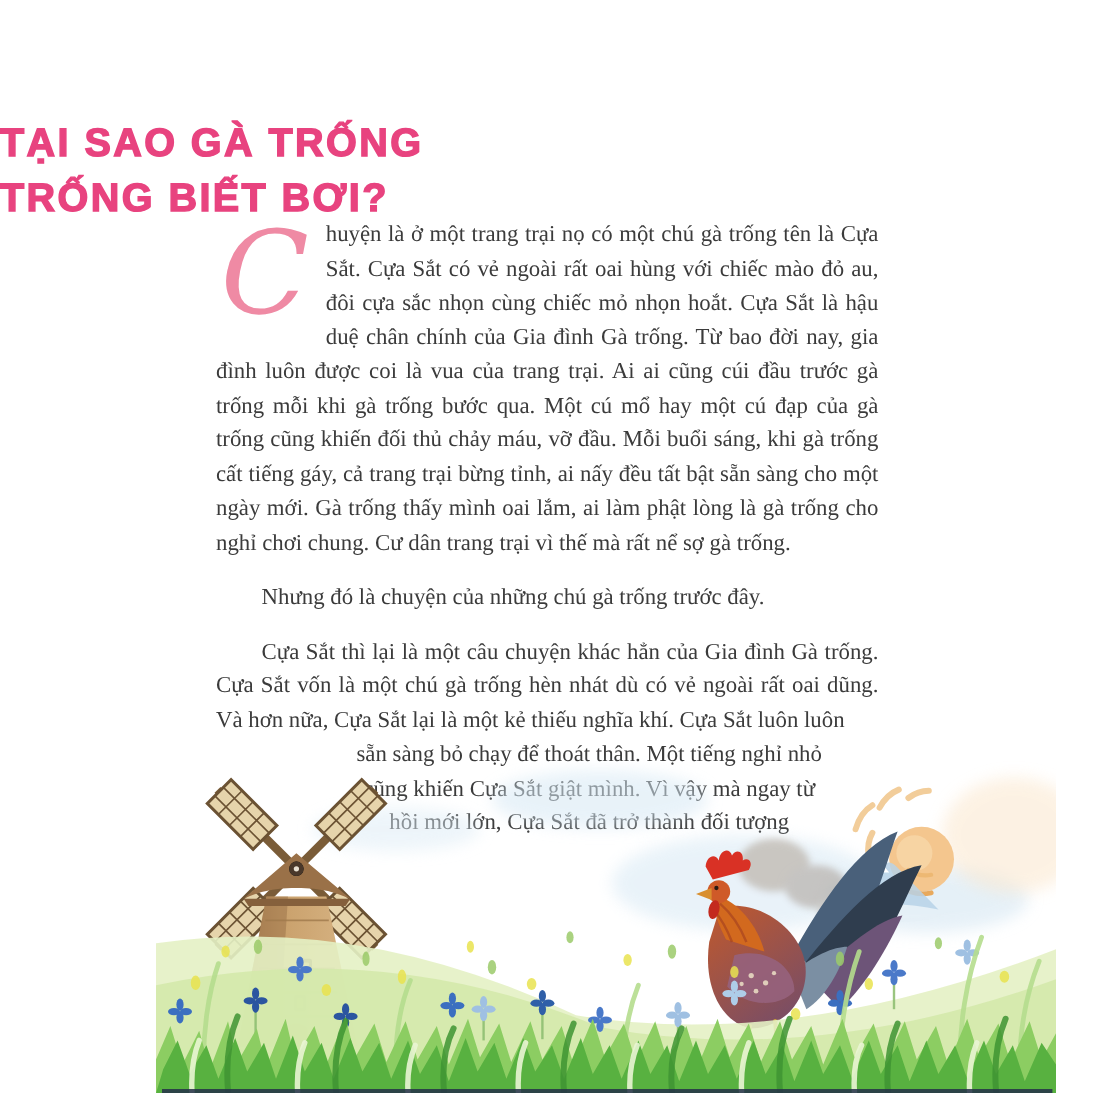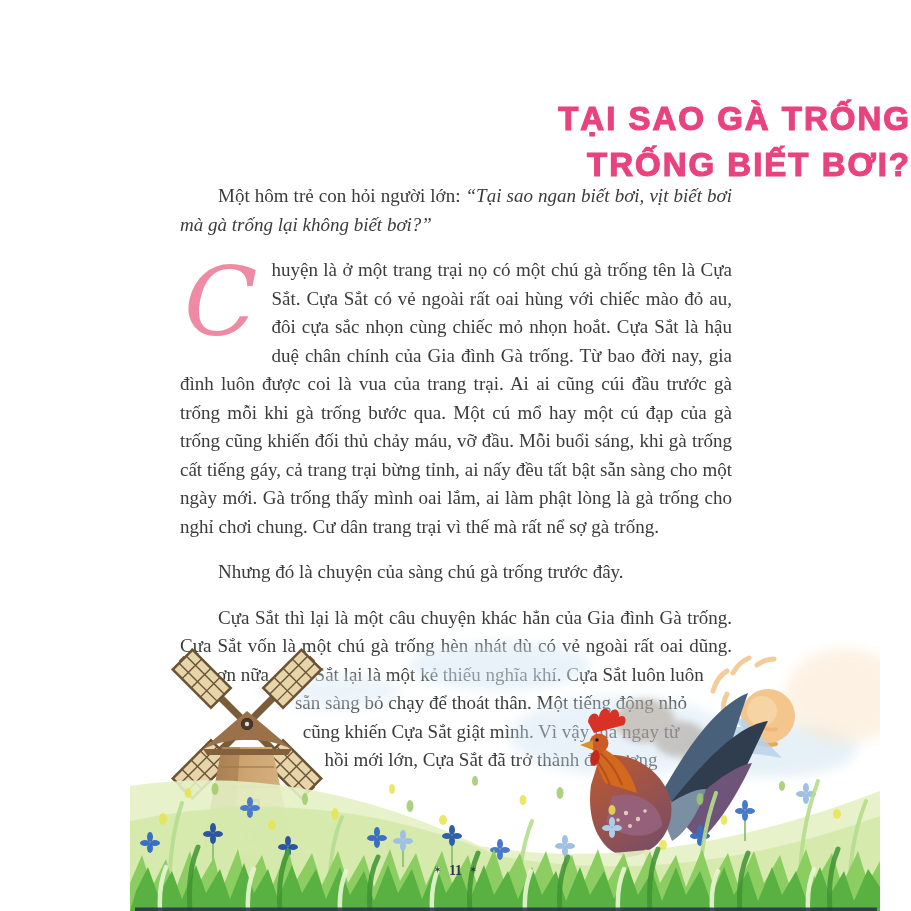--- a/index.html
+++ b/index.html
@@ -1,18 +1,18 @@
 <!DOCTYPE html>
 <html><head>
 <meta charset="utf-8">
 <style>
   html,body{margin:0;padding:0;background:#ffffff;}
   .page{position:relative;width:911px;height:911px;background:#ffffff;overflow:hidden;
         font-family:"Liberation Serif",serif;}
-  .title{position:absolute;top:74px;left:0;width:100%;text-align:right;
+  .title{position:absolute;top:74px;left:0;width:100%;text-align:left;
          font-family:"Liberation Sans",sans-serif;font-weight:800;
          font-size:33px;line-height:46px;letter-spacing:2px;color:#e8437f;
          -webkit-text-stroke:1.2px #e8437f;}
   .text-col{position:absolute;left:180px;top:182px;width:552px;
             font-size:19px;line-height:28.5px;color:#3b3b3b;text-align:justify;}
   .para{margin:0 0 17px 0;}
   .indent{text-indent:38px;}
   .quote{font-style:italic;}
   .dropcap{float:left;font-family:"DejaVu Serif",serif;font-style:italic;
            font-size:96px;line-height:80px;color:#ef8aa4;
@@ -30,30 +30,29 @@
 
 <div class="page">
 
   <h1 class="title">
     <span>TẠI SAO GÀ TRỐNG</span><br>
     <span>TRỐNG BIẾT BƠI?</span>
   </h1>
 
   <div class="text-col">
 
-    <p class="para indent"><span>Một hôm trẻ con hỏi người lớn: </span><span class="quote">“Tại sao ngan biết bơi, vịt biết bơi mà gà trống lại không biết bơi?”</span></p>
 
     <p class="para clearfix"><span class="dropcap">C</span><span>huyện là ở một trang trại nọ có một chú gà trống tên là Cựa Sắt. Cựa Sắt có vẻ ngoài rất oai hùng với chiếc mào đỏ au, đôi cựa sắc nhọn cùng chiếc mỏ nhọn hoắt. Cựa Sắt là hậu duệ chân chính của Gia đình Gà trống. Từ bao đời nay, gia đình luôn được coi là vua của trang trại. Ai ai cũng cúi đầu trước gà trống mỗi khi gà trống bước qua. Một cú mổ hay một cú đạp của gà trống cũng khiến đối thủ chảy máu, vỡ đầu. Mỗi buổi sáng, khi gà trống cất tiếng gáy, cả trang trại bừng tỉnh, ai nấy đều tất bật sẵn sàng cho một ngày mới. Gà trống thấy mình oai lắm, ai làm phật lòng là gà trống cho nghỉ chơi chung. Cư dân trang trại vì thế mà rất nể sợ gà trống.</span></p>
 
-    <p class="para indent">Nhưng đó là chuyện của sàng chú gà trống trước đây.</p>
+    <p class="para indent">Nhưng đó là chuyện của những chú gà trống trước đây.</p>
 
     <p class="para indent" style="margin-bottom:0;">Cựa Sắt thì lại là một câu chuyện khác hẳn của Gia đình Gà trống. Cựa Sắt vốn là một chú gà trống hèn nhát dù có vẻ ngoài rất oai dũng. Và hơn nữa, Cựa Sắt lại là một kẻ thiếu nghĩa khí. Cựa Sắt luôn luôn</p>
 
     <div class="closing-wrapped">
-      <div>sẵn sàng bỏ chạy để thoát thân. Một tiếng động nhỏ</div>
+      <div>sẵn sàng bỏ chạy để thoát thân. Một tiếng nghỉ nhỏ</div>
       <div>cũng khiến Cựa Sắt giật mình. Vì vậy mà ngay từ</div>
       <div>hồi mới lớn, Cựa Sắt đã trở thành đối tượng</div>
     </div>
   </div>
 
   <svg class="artwork" viewBox="0 0 911 290">
     <defs>
       <filter id="soft" x="-50%" y="-50%" width="200%" height="200%">
           <feGaussianBlur stdDeviation="6"></feGaussianBlur>
         </filter>
@@ -247,17 +246,14 @@
           <path d="M525,289 C524,272 527,260 531,250"></path>
           <path d="M618,289 C617,270 620,258 624,248"></path>
           <path d="M712,289 C711,272 714,258 718,250"></path>
           <path d="M808,289 C807,270 810,258 814,248"></path>
         </g>
         <rect x="135" y="286.5" width="742" height="3.5" fill="#243049" opacity="0.85"></rect>
       </g>
     </g>
   </svg>
 
-  <div class="footer">
-    <span class="orn">✶</span><span>11</span><span class="orn">✶</span>
-  </div>
 
 </div>
 
 </body></html>

